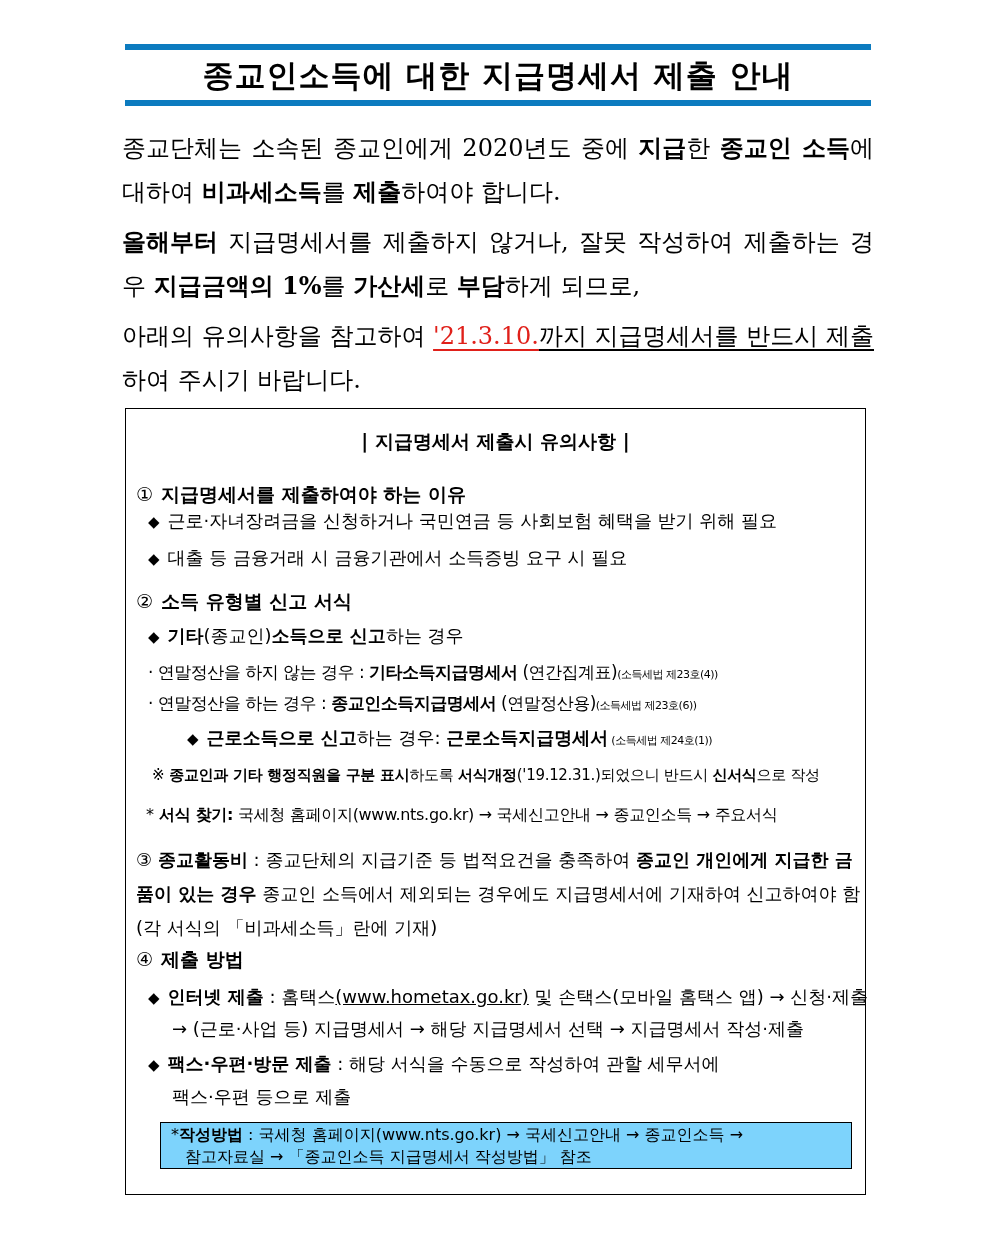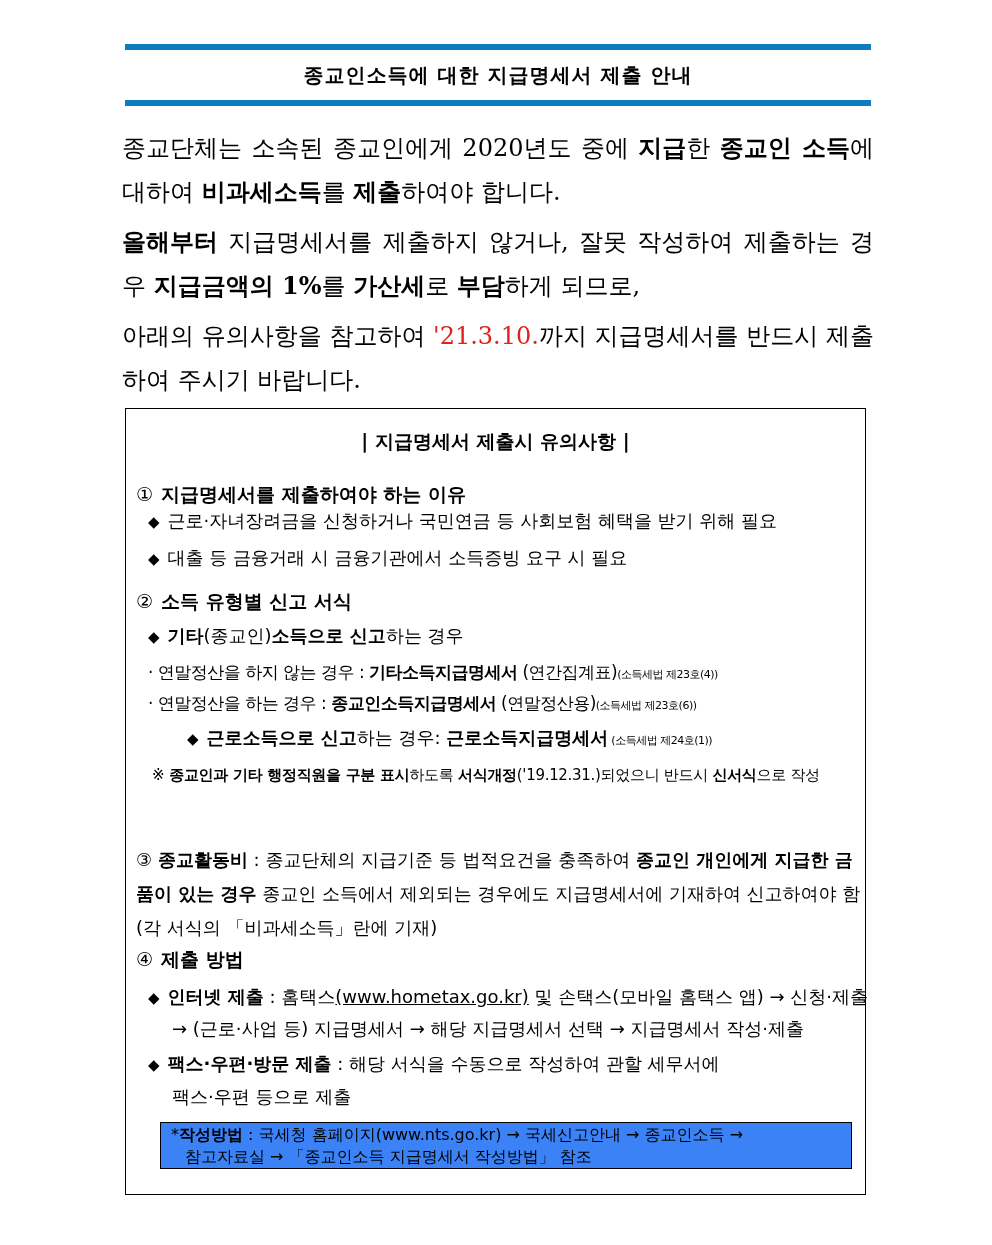--- a/index.html
+++ b/index.html
@@ -1,37 +1,37 @@
 <!DOCTYPE html>
 <html><head>
 <meta charset="utf-8">
 <style>
   html, body { margin: 0; padding: 0; background: #ffffff; }
   body { width: 992px; height: 1245px; position: relative; overflow: hidden;
          font-family: "DejaVu Sans", "Liberation Sans", sans-serif; color: #000; }
   .title-wrap { position: absolute; left: 125px; top: 44px; width: 746px; }
   .title-bar { height: 6px; background: #0c7bbf; }
-  .title { height: 50px; line-height: 50px; text-align: center; font-size: 20px; font-weight: bold; letter-spacing: 1px; }
+  .title { height: 50px; line-height: 50px; text-align: center; font-size: 31px; font-weight: bold; letter-spacing: 1px; }
   .intro { position: absolute; left: 122px; width: 752px; font-family: "DejaVu Serif", "Liberation Serif", serif; font-size: 24px; line-height: 44px; text-align: justify; }
   .intro p { margin: 0; }
   .intro b { font-weight: bold; }
   .red { color: #e0201a; }
-  .ul { text-underline-offset: 5px; margin-top: 36px; }
+  .ul { text-decoration: underline; text-underline-offset: 5px; margin-top: 36px; }
   .box { position: absolute; left: 125px; top: 408px; width: 741px; height: 787px; border: 1.5px solid #000; box-sizing: border-box; }
   .box-head { position: absolute; left: 0; right: 0; top: 20px; text-align: center; font-size: 19px; font-weight: bold; }
   .row { position: absolute; white-space: nowrap; font-size: 18px; }
   .sec { left: 10px; font-weight: bold; font-size: 19px; }
   .sec .num { font-weight: normal; margin-right: 8px; }
   .bul { left: 22px; }
   .bul .dia { margin-right: 8px; font-size: 15px; }
   .dot { left: 22px; font-size: 17px; letter-spacing: -0.5px; }
   .small { font-size: 11px; letter-spacing: -0.5px; }
   .note { font-size: 15px; letter-spacing: -0.3px; }
   .para3 { position: absolute; left: 10px; width: 725px; font-size: 18px; line-height: 34px; }
-  .inner { position: absolute; left: 34px; top: 713px; width: 692px; height: 47px; border: 1.5px solid #000; background: #3b82f6; box-sizing: border-box; padding: 1px 10px; font-size: 16px; line-height: 22px; }
+  .inner { position: absolute; left: 34px; top: 713px; width: 692px; height: 47px; border: 1.5px solid #000; background: #7dd3fc; box-sizing: border-box; padding: 1px 10px; font-size: 16px; line-height: 22px; }
   .inner b { font-weight: bold; }
   .link-ul { text-decoration: underline; }
 </style>
 </head>
 <body>
 
 <div class="title-wrap">
   <div class="title-bar"></div>
   <div class="title">종교인소득에 대한 지급명세서 제출 안내</div>
   <div class="title-bar"></div>
@@ -73,20 +73,23 @@
   </div>
   <div class="row dot" style="top:283px;">
     <span>· </span><span>연말정산을 하는 경우 : </span><b>종교인소득지급명세서</b><span> (연말정산용)</span><span class="small">(소득세법 제23호(6))</span>
   </div>
   <div class="row bul" style="top:317px;margin-left:39px;">
     <span class="dia">◆</span><b>근로소득으로 신고</b><span>하는 경우: </span><b>근로소득지급명세서</b><span class="small"> (소득세법 제24호(1))</span>
   </div>
   <div class="row note" style="left:26px; top:357px;">
     <span>※</span><b> 종교인과 기타 행정직원을 구분 표시</b><span>하도록 </span><b>서식개정</b><span>('19.12.31.)되었으니 반드시 </span><b>신서식</b><span>으로 작성</span>
   </div>
+  <div class="row note" style="left:20px; top:396px; font-size:16px;">
+    <span>*</span><b> 서식 찾기:</b><span> 국세청 홈페이지(www.nts.go.kr) → 국세신고안내 → 종교인소득 → 주요서식</span>
+  </div>
 
   <div class="para3" style="top:434px;">
     <span class="num">③</span>
     <b>종교활동비</b><span> : 종교단체의 지급기준 등 법적요건을 충족하여 </span><b>종교인 개인에게 지급한 금품이 있는 경우</b><span> 종교인 소득에서 제외되는 경우에도 지급명세서에 기재하여 신고하여야 함 (각 서식의 「비과세소득」란에 기재)</span>
   </div>
 
   <div class="row sec" style="top:538px;">
     <span class="num">④</span><span>제출 방법</span>
   </div>
   <div class="row" style="left:46px; top:608px;">→ (근로·사업 등) 지급명세서 → 해당 지급명세서 선택 → 지급명세서 작성·제출</div>

